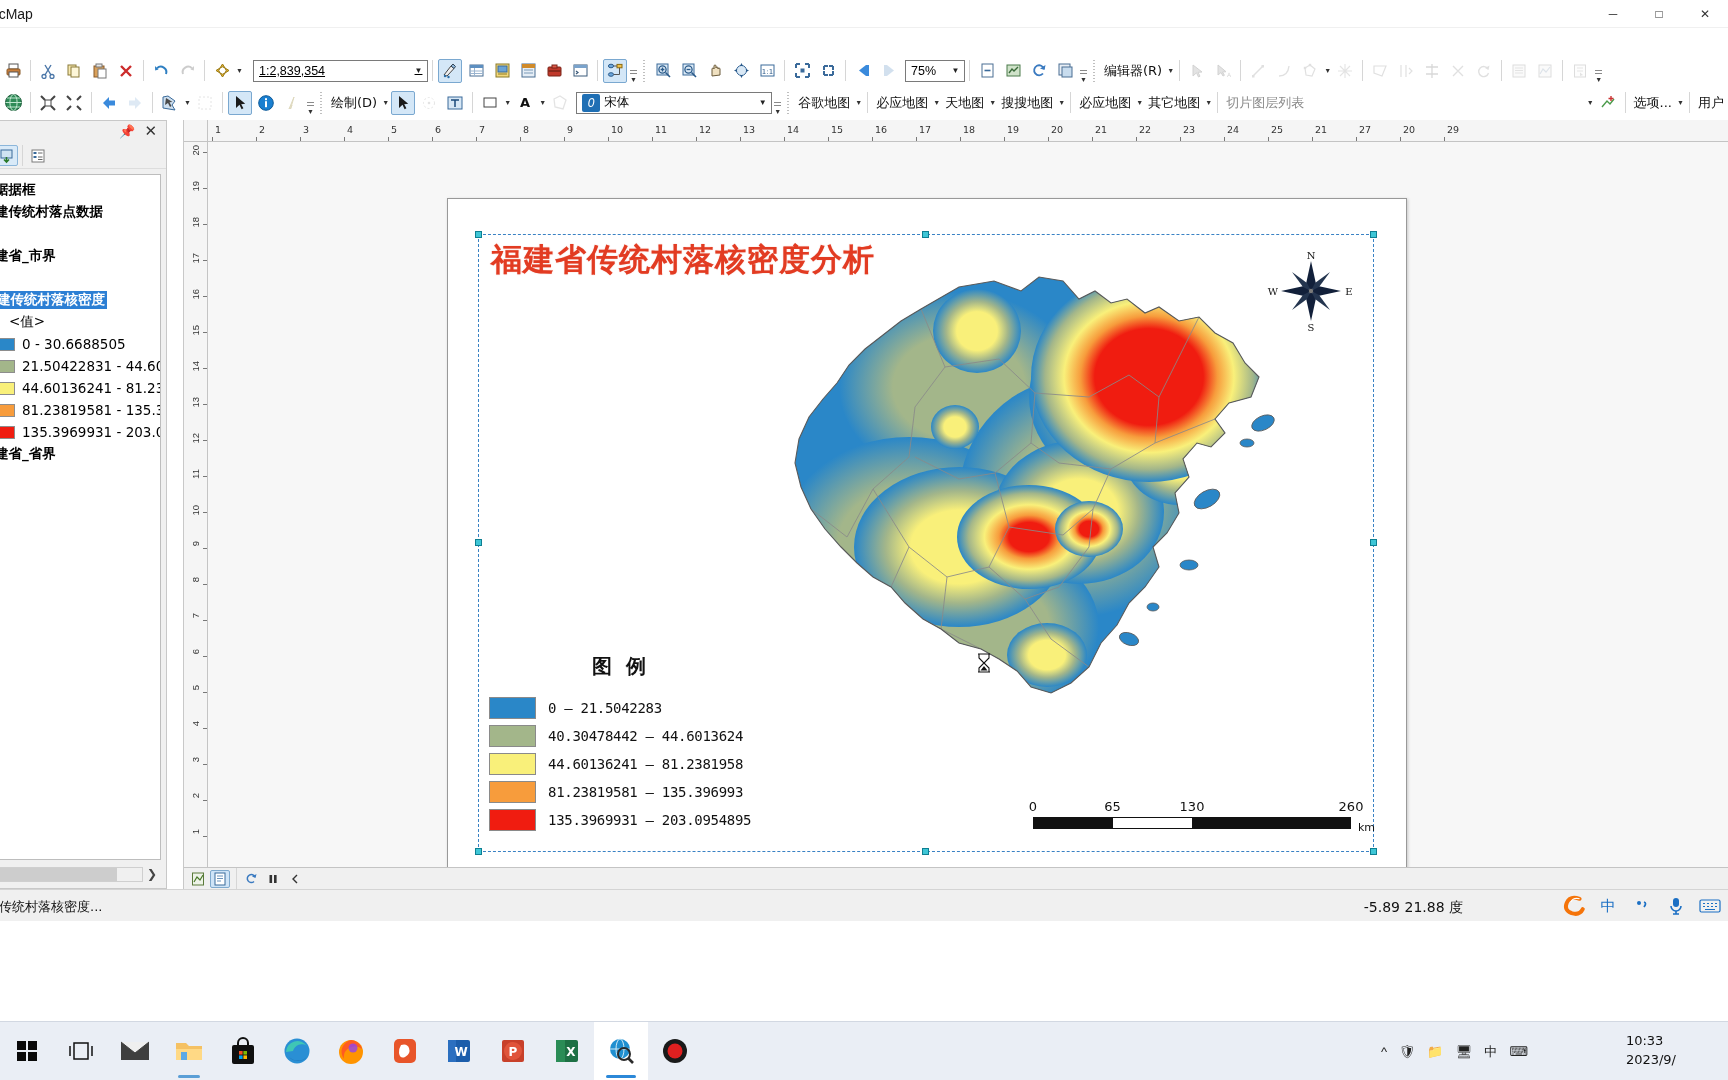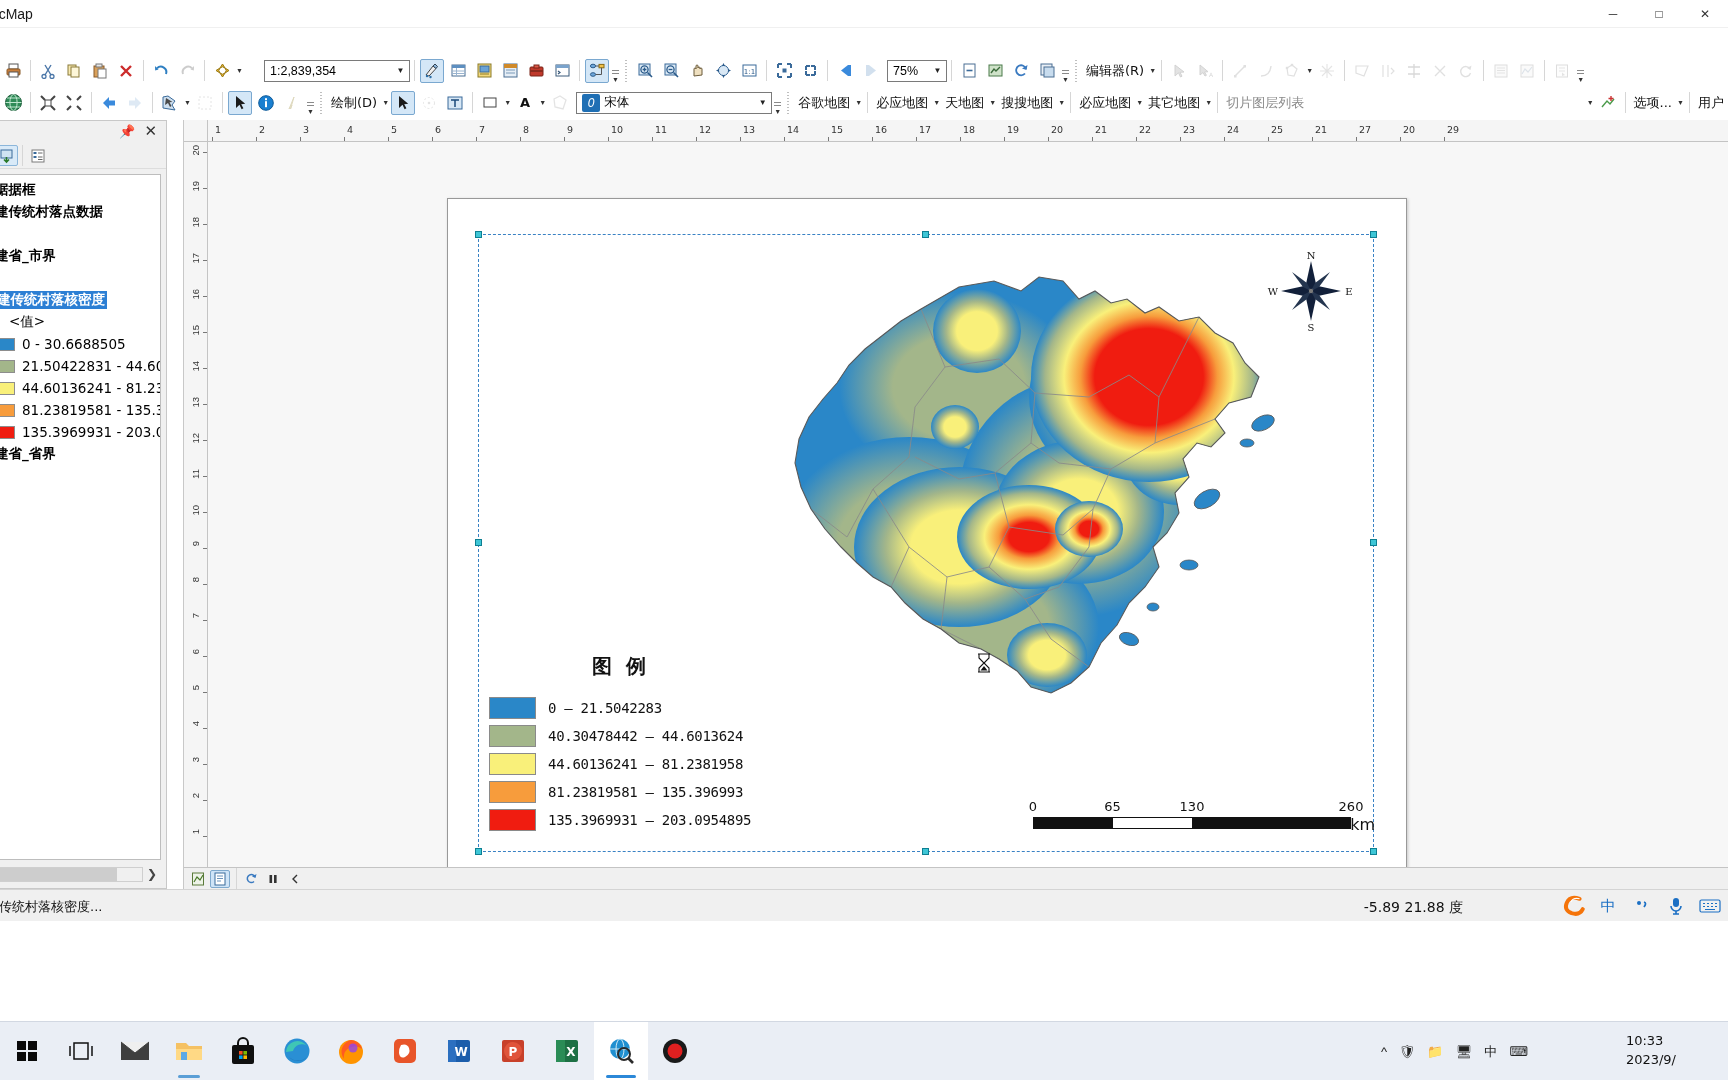--- a/index.html
+++ b/index.html
@@ -57,21 +57,21 @@
   .btn svg { display:block; }
   .dropcaret { width:9px; height:24px; display:flex; align-items:center; justify-content:center;
                font-size:7px; color:#333; }
   .combo {
     height:22px; border:1px solid #7a7a7a; background:#fff; display:flex; align-items:center;
     padding:0 0 0 5px; font-size:12.5px; color:#000; position:relative;
   }
   .combo .cv { flex:1; white-space:nowrap; overflow:hidden; }
   .combo .arrow { width:17px; height:20px; display:flex; align-items:center; justify-content:center;
                   font-size:8px; color:#222; }
-  .scale-combo { width:146px; margin-left:20px; }
+  .scale-combo { width:175px; margin-left:9px;text-decoration:underline; }
   .zoom-combo { width:60px; margin-left:3px; }
   .font-combo { width:196px; margin-left:3px; }
   .font-combo .fi { width:18px; height:18px; background:#1f6fb4; color:#fff; font-style:italic;
                     font-size:12px; display:flex; align-items:center; justify-content:center;
                     margin-right:4px; border-radius:2px; }
   .tbtext { font-size:13px; color:#111; padding:0 4px; white-space:nowrap;
             font-family:"DejaVu Sans", sans-serif; }
   .tbtext.grey { color:#8a8a8a; }
   .stacker { width:11px; height:24px; display:flex; flex-direction:column;
              align-items:center; justify-content:flex-end; }
@@ -153,21 +153,21 @@
   .legend-sw { width:47px; height:22px; border:1px solid #8a8a8a; margin-right:12px; flex:0 0 auto; }
   .legend-lb { font-size:14px; color:#111; white-space:nowrap;
                font-family:"DejaVu Sans Mono", monospace; letter-spacing:-.3px; }
 
   .scalebar { position:absolute; right:22px; bottom:22px; width:318px; }
   .sb-labels { position:relative; height:18px; }
   .sb-labels span { position:absolute; top:0; font-size:13px; color:#111; transform:translateX(-50%);
                     font-family:"DejaVu Sans", sans-serif; }
   .sb-bar { position:relative; height:12px; display:flex; border:0; }
   .sb-seg { height:12px; }
-  .sb-unit { position:absolute; right:-24px; bottom:-5px; font-size:16px; color:#111;
+  .sb-unit { position:absolute; right:-24px; bottom:-5px; font-size:11px; color:#111;
              font-family:"DejaVu Sans", sans-serif; }
 
   .cursor-icon { position:absolute; left:497px; top:418px; width:16px; height:20px; }
 
   .mapstrip { position:absolute; left:0; bottom:0; right:0; height:22px; background:#f0f0f0;
               border-top:1px solid #c4c4c4; display:flex; align-items:center; padding-left:4px; }
   .msbtn { width:20px; height:18px; display:flex; align-items:center; justify-content:center;
            margin-right:2px; border:1px solid transparent; border-radius:2px; }
   .msbtn.sel { background:#cfe4f7; border-color:#7fa9cd; }
 
@@ -951,20 +951,21 @@
         <div class="dframe">
           <div class="handle hnw"></div>
           <div class="handle hn"></div>
           <div class="handle hne"></div>
           <div class="handle hw"></div>
           <div class="handle he"></div>
           <div class="handle hsw"></div>
           <div class="handle hs"></div>
           <div class="handle hse"></div>
 
+          <div class="maptitle">福建省传统村落核密度分析</div>
 
           <svg id="mapsvg" width="620" height="480" viewBox="0 0 620 480" style="position:absolute;left:180px;top:12px;">
             <defs>
               <clipPath id="fj">
                 <path d="M262 62 L300 40 L335 34 L362 44 L380 30 L404 34 L420 52 L436 44 L452 56
                          L468 52 L486 66 L500 60 L520 74 L540 70 L556 86 L574 96 L586 116 L600 130
                          L592 150 L570 156 L556 172 L566 186 L552 200 L538 196 L524 212 L530 230
                          L516 246 L520 266 L508 286 L494 300 L500 320 L486 340 L470 356 L458 378
                          L442 396 L430 420 L412 436 L392 446 L372 440 L358 424 L340 412 L322 402
                          L300 396 L282 382 L264 372 L246 356 L232 340 L214 330 L198 316 L182 300

